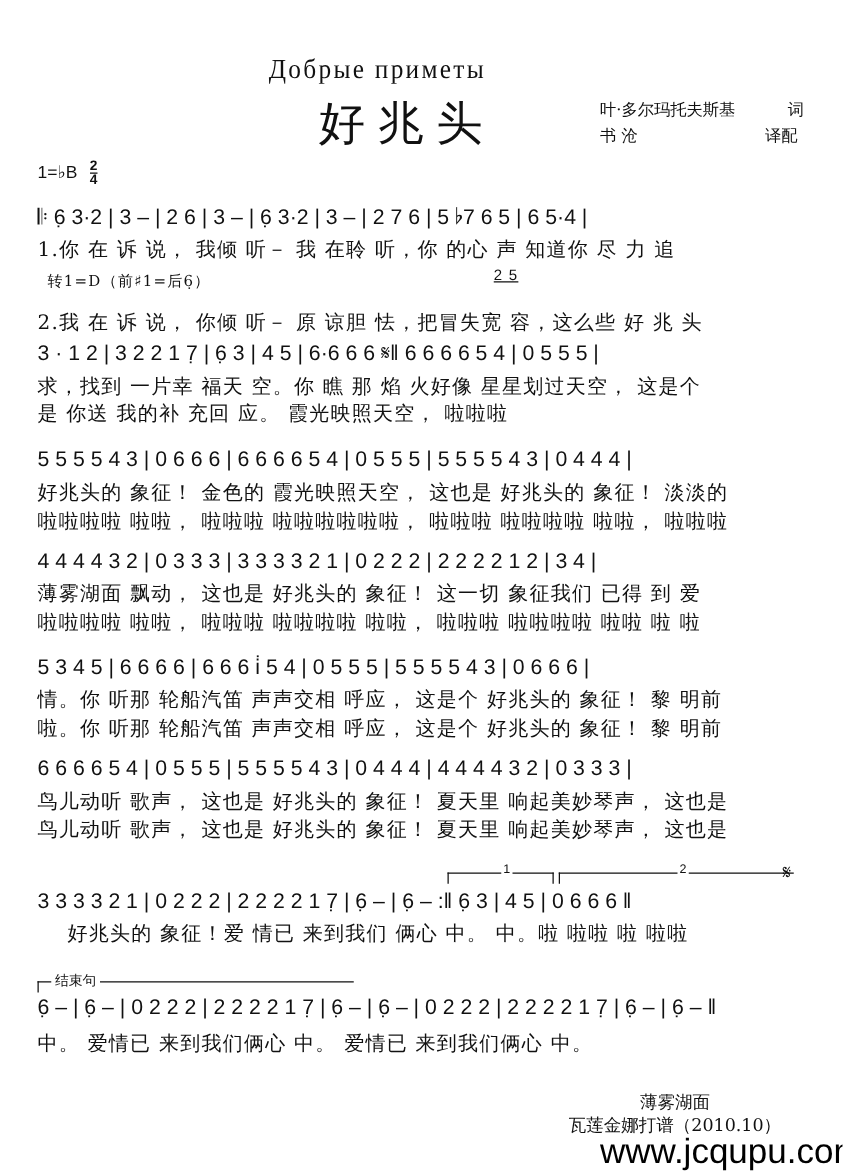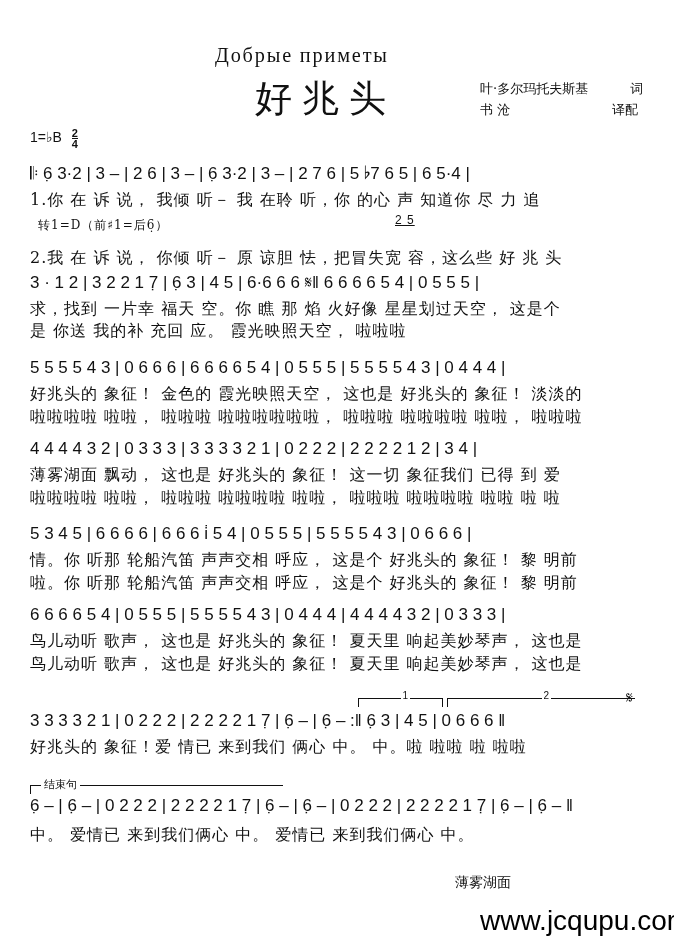--- a/index.html
+++ b/index.html
@@ -91,27 +91,28 @@
 
 <div class="row" style="top:710px;">
   <div class="bracket" style="left:328px; width:83px; top:-12px;">
       <span>1</span>
     </div>
   <div class="bracket" style="left:417px; width:187px; top:-12px; border-right:none;">
       <span>2</span>
     </div>
   <div class="abs segno" style="left:596px; top:-22px;">𝄋</div>
   <div class="notes">3 3 3 3  2 1 | 0 2 2 2 | 2 2 2 2  1 7̣ | 6̣ – | 6̣ – :‖ 6̣  3 | 4 5 | 0 6  6 6 ‖</div>
-  <div class="lyric" style="top:27px;">好兆头的 象征！爱 情已 来到我们 俩心 中。        中。啦 啦啦    啦 啦啦</div>
+  <div class="lyric" style="top:27px;margin-left:24px;">好兆头的 象征！爱 情已 来到我们 俩心 中。        中。啦 啦啦    啦 啦啦</div>
 </div>
 
 <div class="row" style="top:795px;">
   <div class="coda" style="left:0; width:252px; top:-10px;">
       <span>结束句</span>
     </div>
   <div class="notes">6̣ – | 6̣ – | 0 2 2 2 | 2 2 2 2  1 7̣ | 6̣ – | 6̣ – | 0 2 2 2 | 2 2 2 2  1 7̣ | 6̣ – | 6̣ – ‖</div>
   <div class="lyric" style="top:30px;">中。       爱情已 来到我们俩心 中。       爱情已 来到我们俩心 中。</div>
 </div>
 
 <div class="abs footer">
   <div>薄雾湖面</div>
+  <div>瓦莲金娜打谱（2010.10）</div>
 </div>
 <div class="abs watermark">www.jcqupu.com</div>
 
 </body></html>

